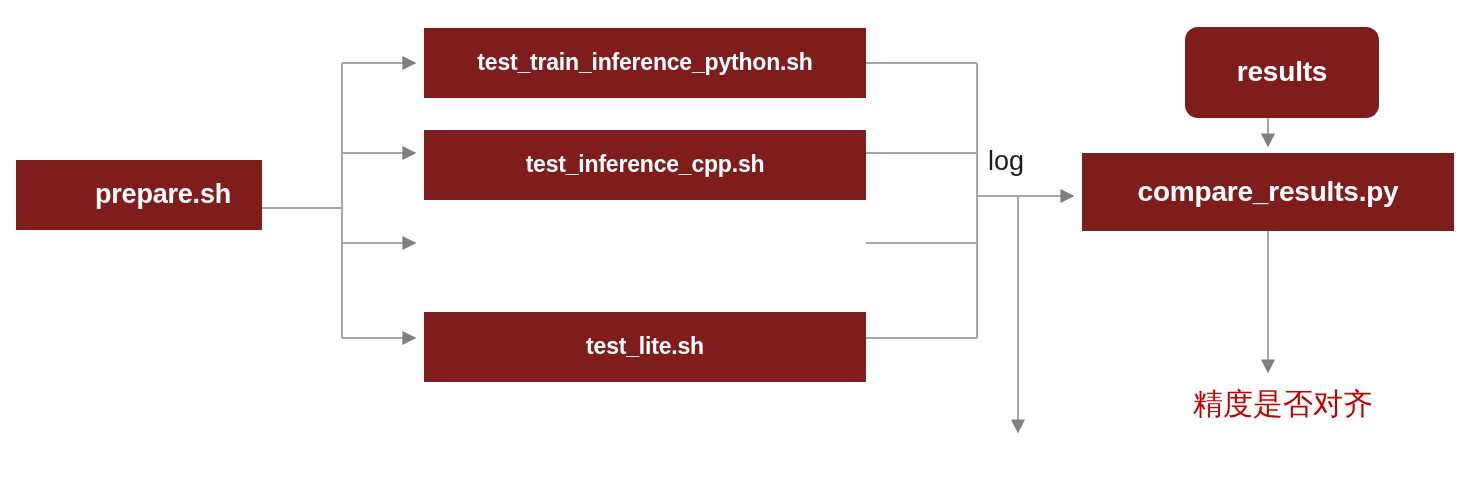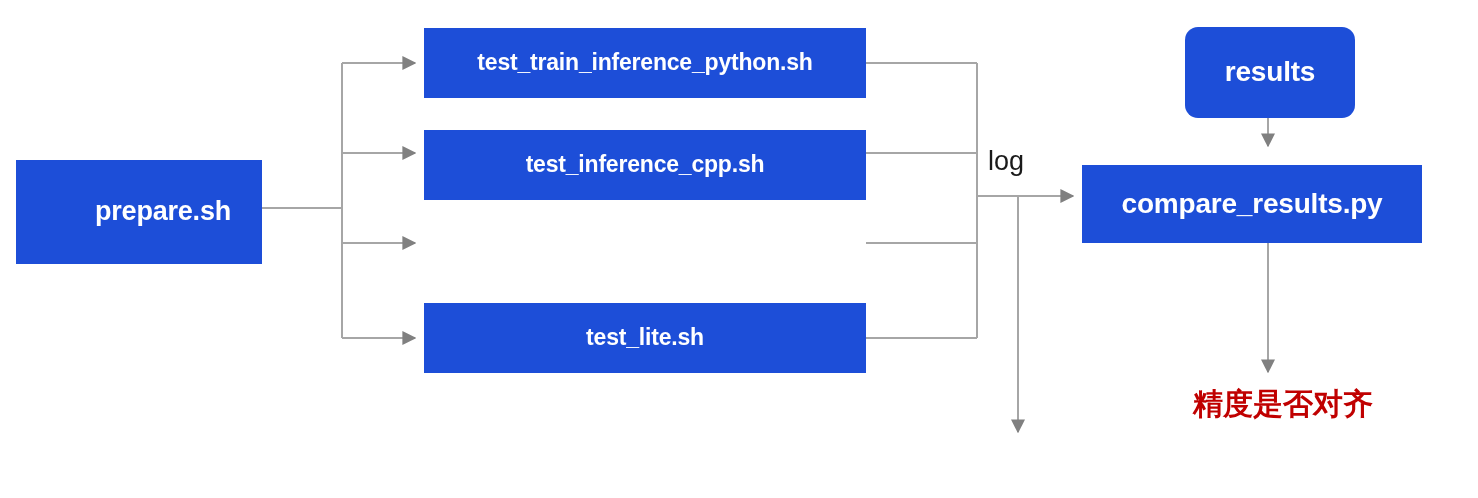--- a/index.html
+++ b/index.html
@@ -21,80 +21,80 @@
     position: absolute;
     left: 0;
     top: 0;
     width: 1478px;
     height: 498px;
     pointer-events: none;
   }
   .node {
     position: absolute;
     box-sizing: border-box;
-    background: #1d4ed8;
+    background: #7f1d1d;
     color: #ffffff;
     display: flex;
     align-items: center;
     justify-content: center;
     text-align: left;
     font-weight: bold;
     letter-spacing: -0.2px;
     line-height: 1.1;
     white-space: nowrap;
   }
   .node-prepare {
     left: 16px;
     top: 160px;
     width: 246px;
-    height: 104px;
+    height: 70px;
     font-size: 27px;
     padding-left: 48px;
   }
   .node-step {
     left: 424px;
     width: 442px;
     height: 70px;
     font-size: 23px;
   }
   .node-step-0 { top: 28px; }
   .node-step-1 { top: 130px; }
   .node-step-2 { top: 208px; }
-  .node-step-3 { top: 303px; }
+  .node-step-3 { top: 312px; }
   .node-results {
     left: 1185px;
     top: 27px;
-    width: 170px;
+    width: 194px;
     height: 91px;
     border-radius: 13px;
     font-size: 28px;
   }
   .node-compare {
     left: 1082px;
-    top: 165px;
-    width: 340px;
+    top: 153px;
+    width: 372px;
     height: 78px;
     font-size: 28px;
   }
   .edge-label {
     position: absolute;
     color: #1a1a1a;
     font-size: 27px;
     font-weight: 400;
     white-space: nowrap;
   }
   .edge-label-log {
     left: 988px;
     top: 146px;
   }
   .note {
     position: absolute;
     color: #C00000;
     font-size: 30px;
-    font-weight: 700;
+    font-weight: 400;
     white-space: nowrap;
     font-family: "DejaVu Sans", "Liberation Sans", sans-serif;
   }
   .note-precision {
     left: 1193px;
     top: 384px;
   }
   .note-function {
     left: 912px;
     top: 444px;

